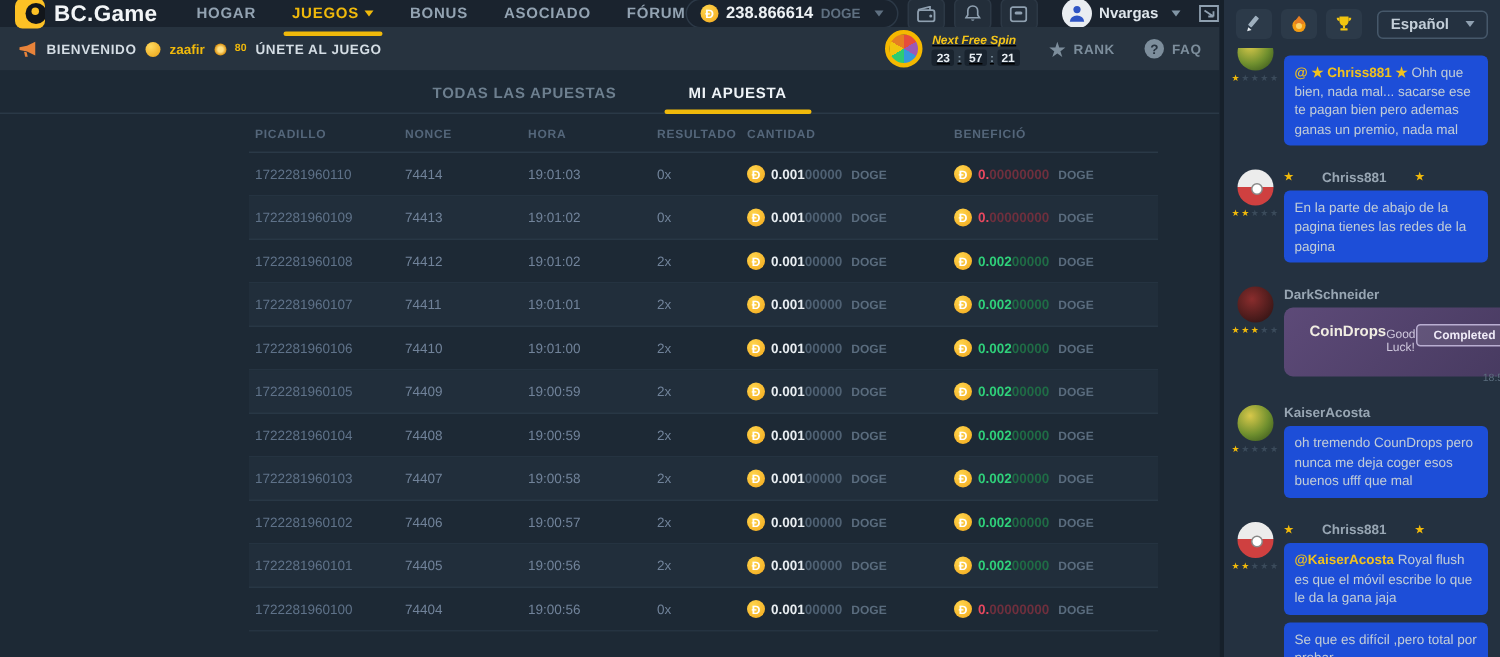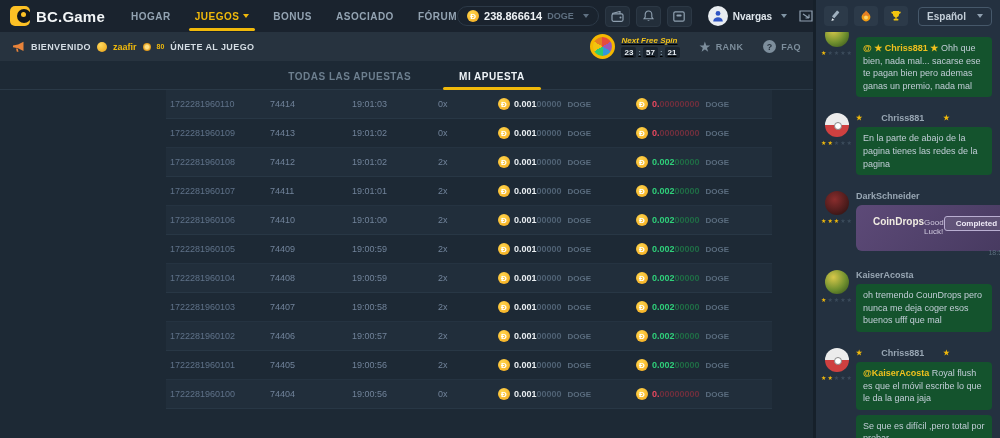--- a/index.html
+++ b/index.html
@@ -3,21 +3,21 @@
 <meta charset="utf-8">
 <style>
   * { margin:0; padding:0; box-sizing:border-box; }
   html,body { width:1000px; height:438px; overflow:hidden; }
   body { background:#1d2935; font-family:"Liberation Sans", sans-serif; }
   .page { display:flex; width:1000px; height:438px; }
 
   
   .main { width:813px; display:flex; flex-direction:column; }
 
-  .topbar { height:32px; background:#1a232e; display:flex; align-items:center; padding:0 10px; flex-shrink:0; }
+  .topbar { height:18px; background:#1a232e; display:flex; align-items:center; padding:0 10px; flex-shrink:0; }
   .logo { display:flex; align-items:center; gap:6px; margin-right:26px; cursor:pointer; }
   .logo-badge { width:20px; height:20px; border-radius:5px; background:#fdc125; position:relative; overflow:hidden; }
   .logo-badge::before { content:""; position:absolute; left:7px; top:3px; width:14px; height:14px; background:#12161b; border-radius:50%; }
   .logo-badge::after { content:""; position:absolute; left:11px; top:6px; width:5px; height:5px; background:#fdc125; border-radius:50%; }
   .logo-text { color:#f2f5f7; font-size:15px; font-weight:800; letter-spacing:.2px; }
   .nav { display:flex; gap:24px; align-items:stretch; height:30px; }
   .nav-item { display:flex; align-items:center; font-size:10px; font-weight:700; letter-spacing:.5px; color:#93a3b2; cursor:pointer; position:relative; }
   .nav-item.active { color:#f0b90b; }
   .nav-item.active::after { content:""; position:absolute; left:-6px; right:-6px; bottom:0; height:3px; border-radius:2px; background:#f0b90b; }
   .caret { width:0; height:0; border-left:3.5px solid transparent; border-right:3.5px solid transparent; border-top:4px solid currentColor; margin-left:4px; display:inline-block; }
@@ -87,21 +87,21 @@
   .avatar { width:24px; height:24px; border-radius:50%; cursor:pointer; flex-shrink:0; }
   .av-kaiser { background:radial-gradient(circle at 35% 30%, #d8c84a, #6f8f2e 55%, #2d4a1b); }
   .av-chriss { background:linear-gradient(180deg, #ececec 48%, #cf4040 48%); position:relative; }
   .av-chriss::after { content:""; position:absolute; left:9px; top:9px; width:6px; height:6px; border-radius:50%; background:#fff; border:1px solid #888; }
   .av-dark { background:radial-gradient(circle at 40% 35%, #8a2d2d, #231010); }
   .stars { display:flex; gap:1px; font-size:6px; line-height:1; }
   .st { color:#3b4b5b; } .st.on { color:#f0b90b; }
   .msg-body { flex:1; min-width:0; }
   .msg-user { font-size:9px; font-weight:700; color:#98a6b3; margin-bottom:4px; display:flex; align-items:center; gap:19px; cursor:pointer; }
   .name-star { color:#f0b90b; font-size:7px; }
-  .bubble { background:#14532d; border-radius:4px; padding:5px 7px; font-size:9px; line-height:1.4; color:#c2cdd7; margin-bottom:5px; max-width:146px; display:inline-block; }
+  .bubble { background:#1d4ed8; border-radius:4px; padding:5px 7px; font-size:9px; line-height:1.4; color:#c2cdd7; margin-bottom:5px; max-width:146px; display:inline-block; }
   .mention { color:#f0c11e; font-weight:700; }
   .msg-time { font-size:7px; color:#5b6d7e; text-align:right; width:146px; margin:-2px 0 3px 0; }
   .bub-col { display:flex; flex-direction:column; align-items:flex-start; }
 
   .card { width:150px; background:linear-gradient(135deg, #5d4a78, #473a60); border-radius:6px; padding:8px; display:flex; gap:9px; align-items:center; }
   .card-info { display:flex; flex-direction:row; align-items:flex-start; }
   .card-title { font-size:10px; font-weight:800; color:#f0ece2; }
   .card-sub { font-size:8px; color:#cfc8dd; margin:2px 0 5px 0; }
   .card-btn { background:rgba(255,255,255,.10); border:1px solid #b9aed1; border-radius:3px; color:#efeaf7; font-size:8px; font-weight:700; padding:2px 11px; cursor:pointer; font-family:"Liberation Sans",sans-serif; }
   svg { display:block; }
@@ -217,20 +217,28 @@
       </div>
     </div>
 
     <div class="content">
       <div class="tabs">
         <div class="tab">TODAS LAS APUESTAS</div>
         <div class="tab active">MI APUESTA</div>
       </div>
 
       <div class="table">
+        <div class="thead">
+          <div class="c col-hash">PICADILLO</div>
+          <div class="c col-nonce">NONCE</div>
+          <div class="c col-time">HORA</div>
+          <div class="c col-res">RESULTADO</div>
+          <div class="c col-bet">CANTIDAD</div>
+          <div class="c col-profit">BENEFICIÓ</div>
+        </div>
 
         <div class="trow">
           <div class="c col-hash num">1722281960110</div>
           <div class="c col-nonce">74414</div>
           <div class="c col-time">19:01:03</div>
           <div class="c col-res">0x</div>
           <div class="c col-bet amount">
               <span class="coin">Đ</span>
               <span><span class="hi">0.001</span><span class="lo">00000</span></span>
               <span class="cur">DOGE</span>

